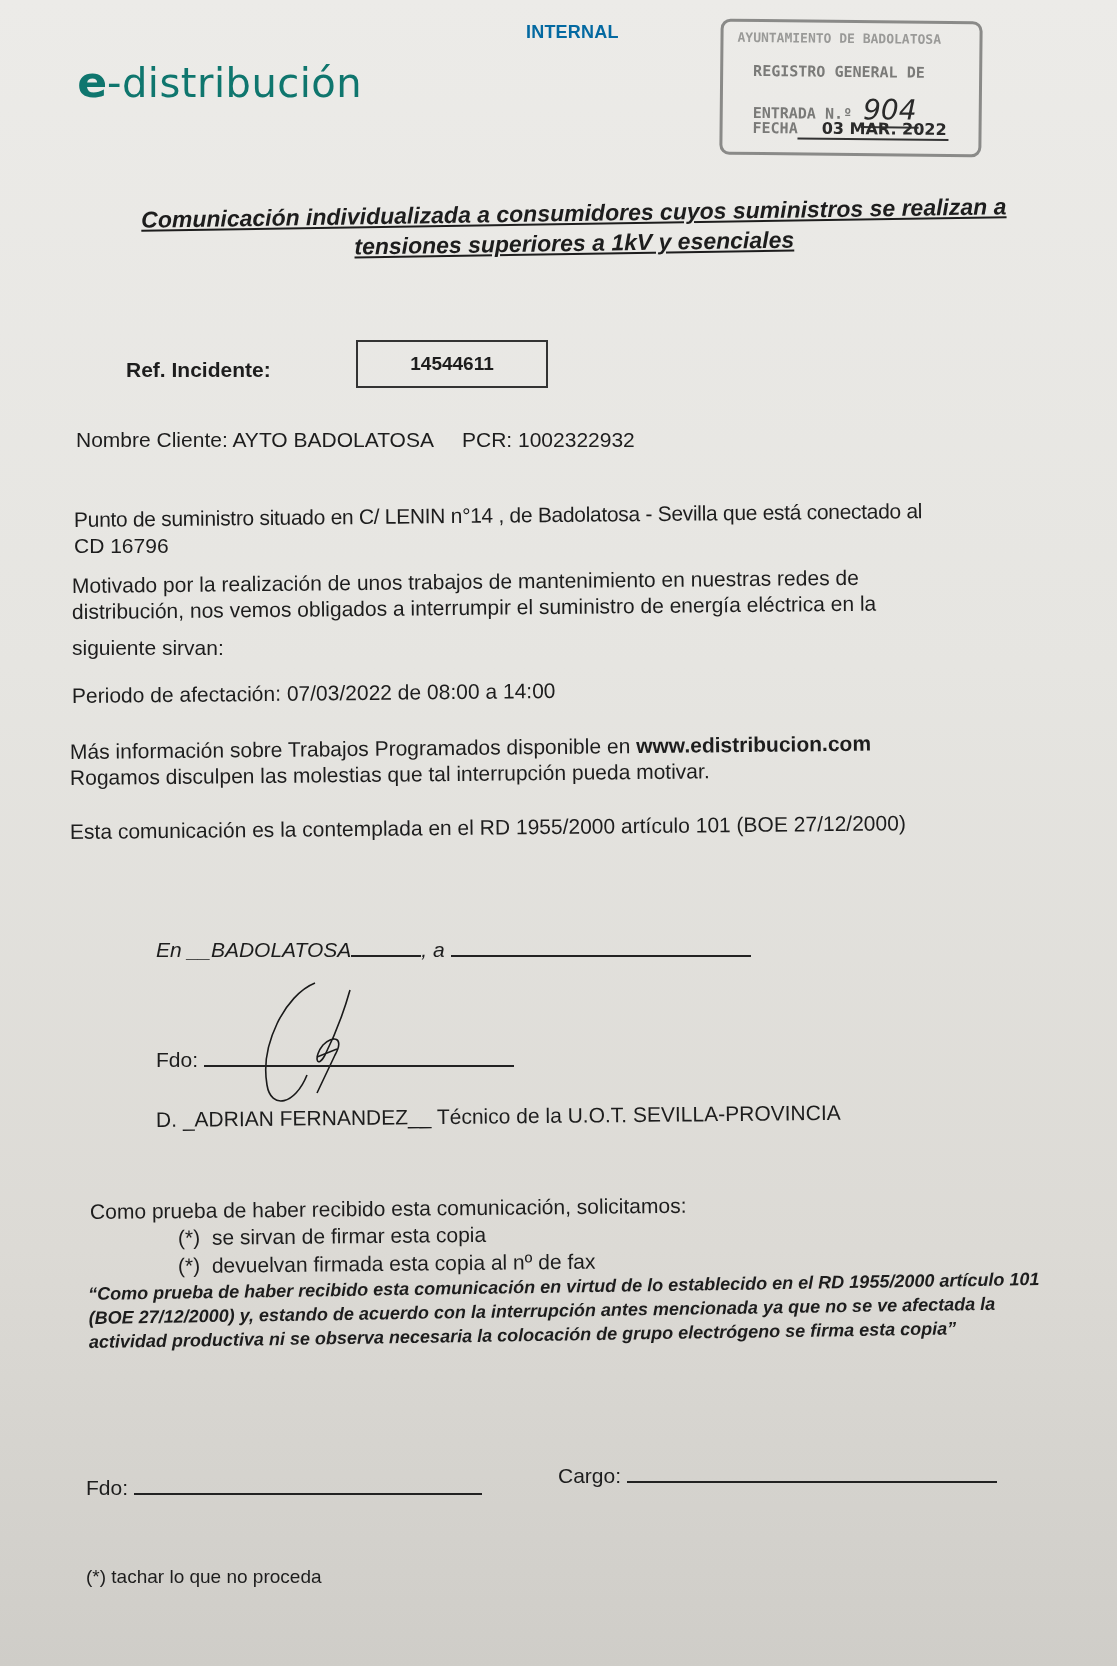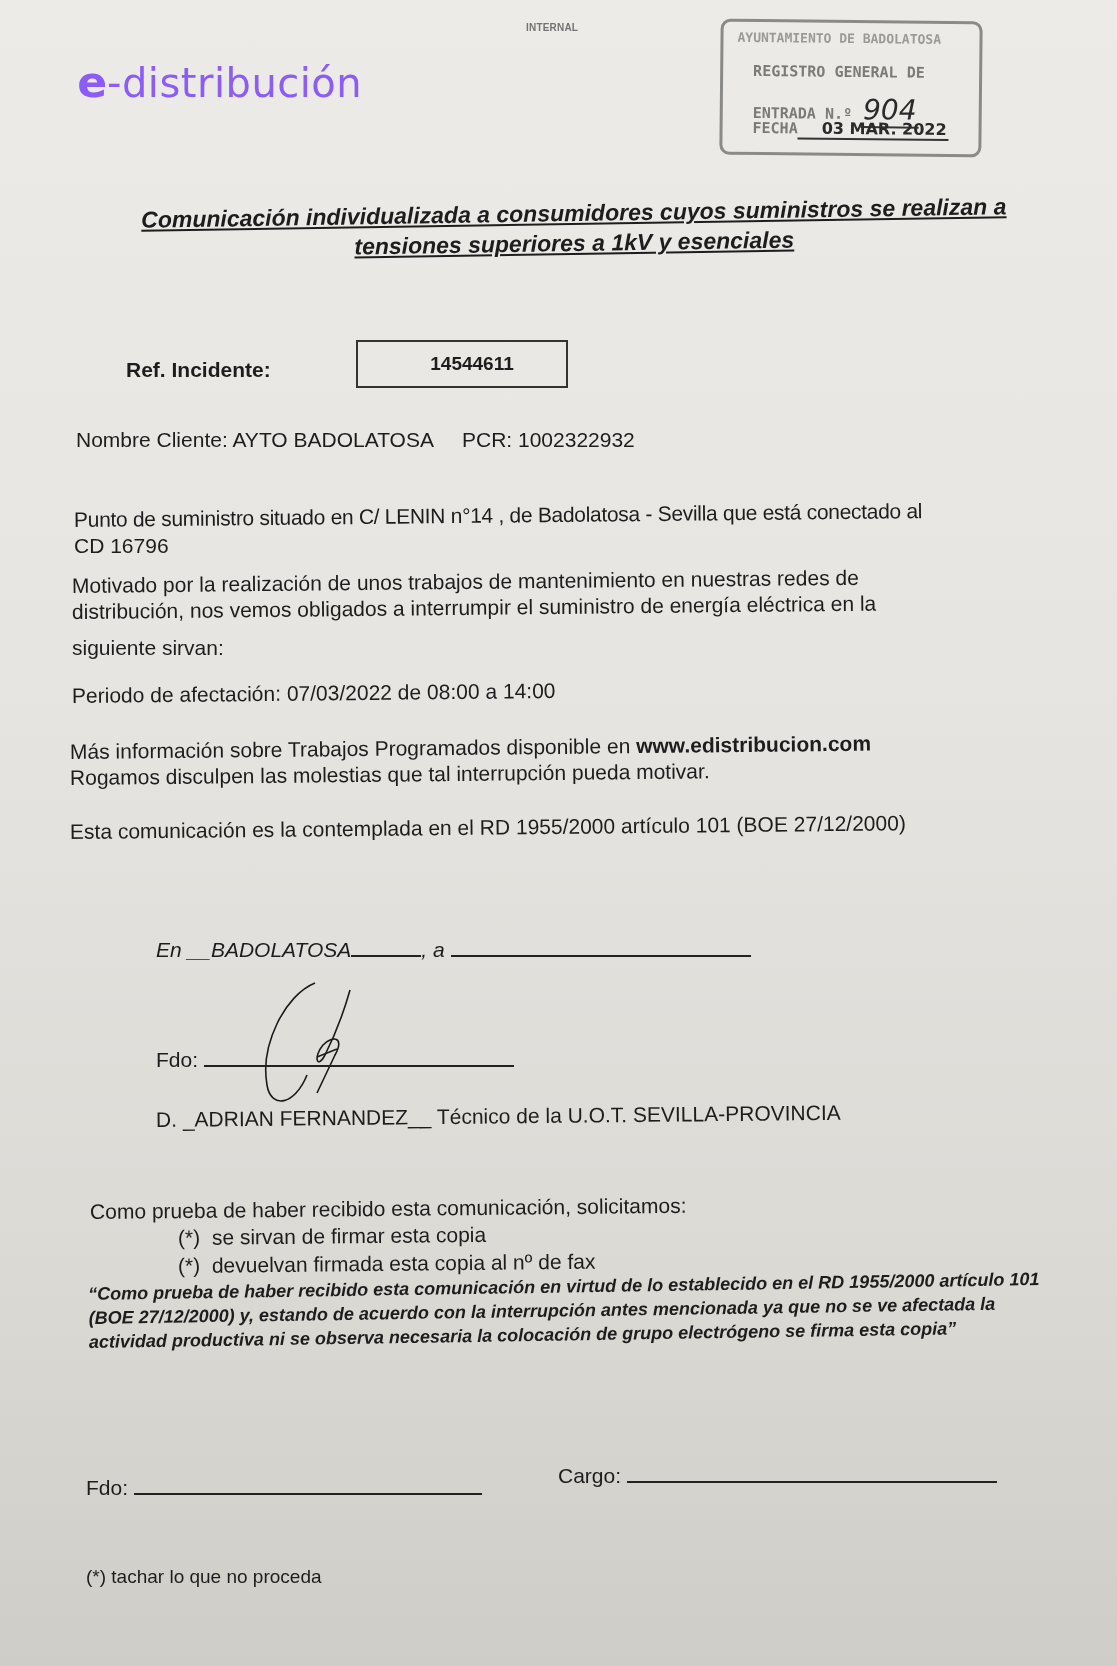--- a/index.html
+++ b/index.html
@@ -4,41 +4,41 @@
   <style>
     html, body { margin: 0; padding: 0; }
     body {
       width: 1117px; height: 1666px; overflow: hidden;
       background: linear-gradient(180deg, #ecebe8 0%, #e6e5e1 40%, #dcdad5 75%, #cfcdc8 100%);
       font-family: "Liberation Sans", sans-serif;
       color: #1d1d1d;
       position: relative;
     }
     .abs { position: absolute; white-space: nowrap; }
-    .internal { left: 526px; top: 22px; font-size: 10px; font-weight: bold; color: #737373; letter-spacing: 0.2px; }
-    .logo { left: 78px; top: 58px; font-family: "DejaVu Sans", sans-serif; font-size: 40px; color: #8b5cf6; font-weight: normal; letter-spacing: 0.5px; }
+    .internal { left: 526px; top: 22px; font-size: 18px; font-weight: bold; color: #0369a1; letter-spacing: 0.2px; }
+    .logo { left: 78px; top: 58px; font-family: "DejaVu Sans", sans-serif; font-size: 40px; color: #0f766e; font-weight: normal; letter-spacing: 0.5px; }
     .logo .e { display:inline-block; font-size: 42px; font-weight: bold; transform: scaleX(1.05); }
     .stamp {
       left: 720px; top: 20px; width: 256px; height: 130px;
       border: 3px solid #8a8a88; border-radius: 10px;
       color: #777; font-family: "DejaVu Sans Mono", monospace; transform: rotate(0.6deg);
     }
     .stamp .l1 { position:absolute; left: 14px; top: 8px; font-size: 13px; font-weight: bold; letter-spacing: 0px; color:#9a9a98; }
     .stamp .l2 { position:absolute; left: 30px; top: 40px; font-size: 15px; font-weight: bold; color:#7a7a78; }
     .stamp .l3 { position:absolute; left: 30px; top: 70px; font-size: 15px; font-weight: bold; color:#7a7a78; }
     .stamp .l4 { position:absolute; left: 30px; top: 96px; font-size: 15px; font-weight: bold; color:#7a7a78; }
     .stamp .hand { font-family: "DejaVu Sans", sans-serif; color:#2a2a2a; font-style: italic; font-weight: normal; font-size: 28px; border-bottom: 2px solid #333; padding: 0 2px; }
     .stamp .hand.date { font-size: 16px; font-weight: bold; font-style: normal; padding-left: 24px; }
     .title {
       left: 134px; top: 198px; width: 880px; text-align: center;
       font-size: 23px; font-weight: bold; font-style: italic; text-decoration: underline; line-height: 30px;
       white-space: normal; transform: rotate(-0.9deg);
     }
     .ref-label { left: 80px; top: 358px; font-size: 21px; font-weight: bold; margin-left: 46px; }
-    .ref-box { left: 356px; top: 340px; width: 188px; height: 44px; border: 2px solid #333; text-align: center; line-height: 44px; font-size: 19px; font-weight: bold; padding-left: 20px; }
+    .ref-box { left: 356px; top: 340px; width: 188px; height: 44px; border: 2px solid #333; text-align: center; line-height: 44px; font-size: 19px; font-weight: bold; }
     .row { font-size: 21px; }
     .bold { font-weight: bold; }
     .skew { transform: rotate(-0.6deg); transform-origin: left center; }
     .line { display:inline-block; border-bottom: 2px solid #222; vertical-align: baseline; }
     .italic-block { left: 88px; top: 1282px; width: 980px; white-space: normal; font-size: 18px; font-weight: bold; font-style: italic; line-height: 24px; transform: rotate(-0.9deg); transform-origin: left top; }
     .sig { left: 255px; top: 975px; width: 140px; height: 140px; }
   </style>
 </head>
 <body>
 

